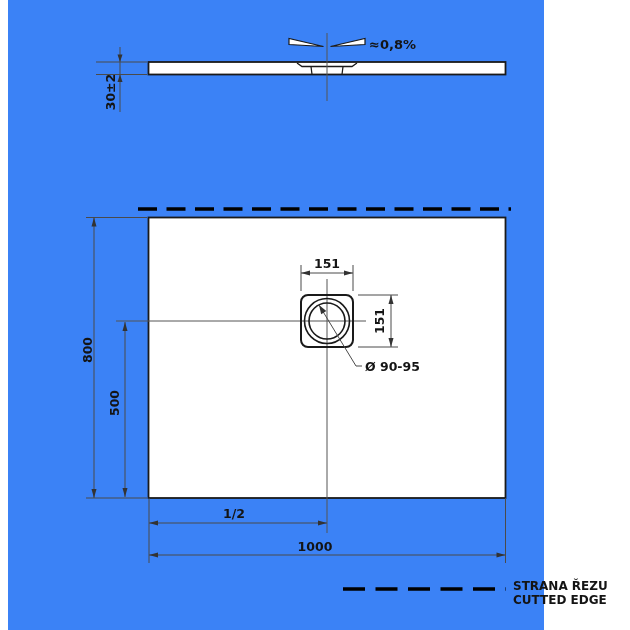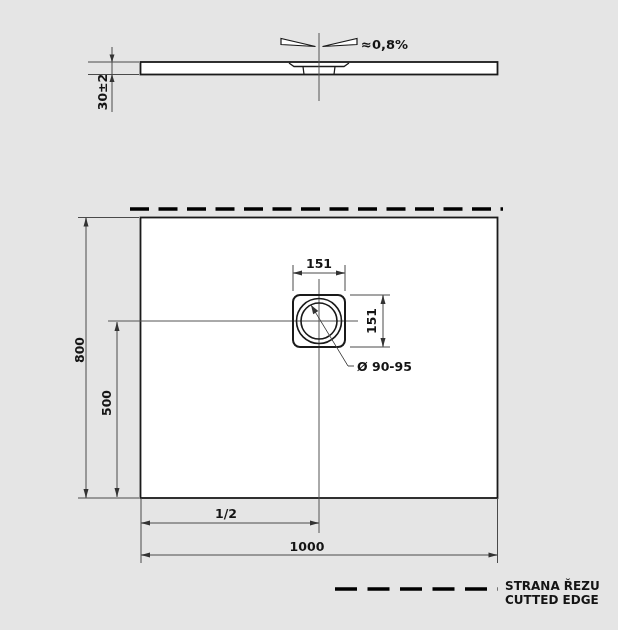--- a/index.html
+++ b/index.html
@@ -5,23 +5,24 @@
   html, body {
     margin: 0;
     padding: 0;
     background: #ffffff;
     width: 630px;
     height: 630px;
     overflow: hidden;
   }
   .canvas {
     position: relative;
-    width: 618px;
+    width: 536px;
     height: 630px;
-    background: #e5e5e5;
+    background: #3b82f6;
+    margin-left: 8px;
   }
   svg text {
     font-family: "DejaVu Sans", "Liberation Sans", sans-serif;
     font-weight: 600;
     fill: #141414;
   }
   .dim-text { font-size: 12.5px; }
   .slope-text { font-size: 13px; }
   .legend-text { font-size: 12px; }
   .outline-filled { stroke: #1a1a1a; stroke-width: 1.8; fill: #ffffff; }

